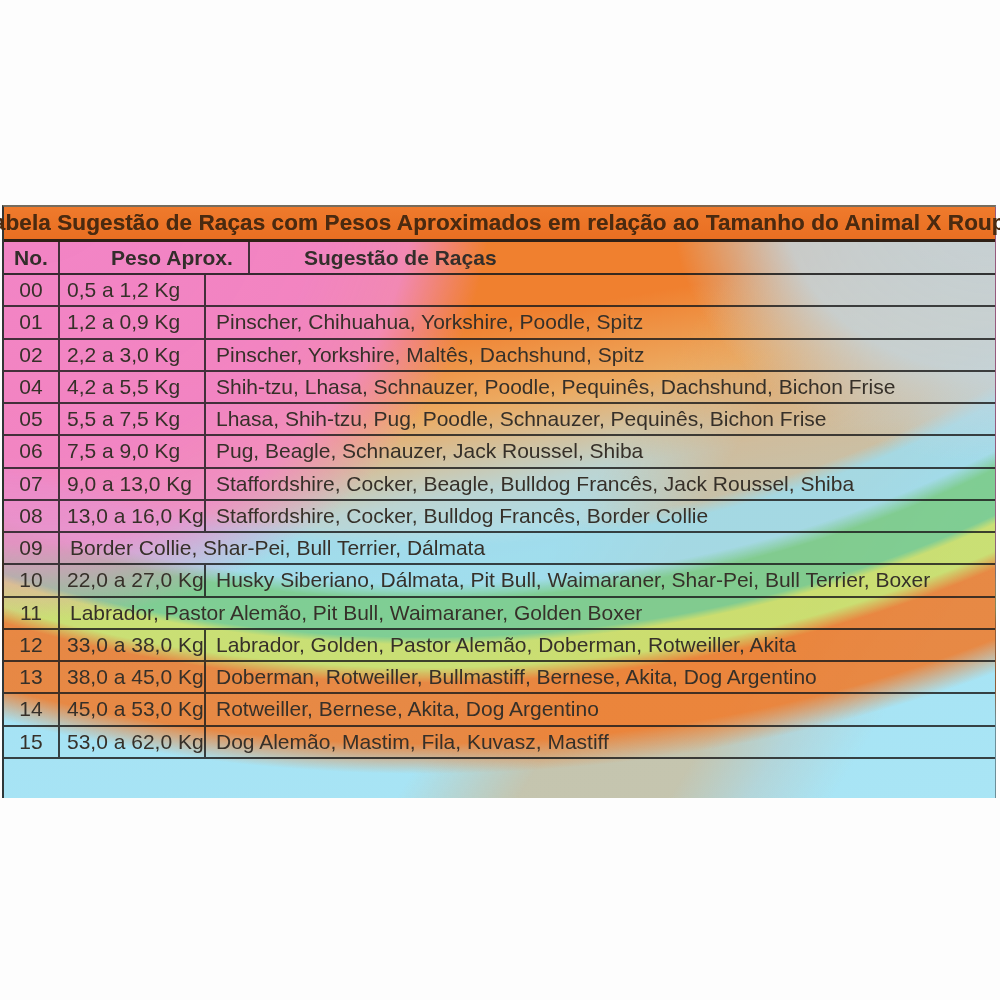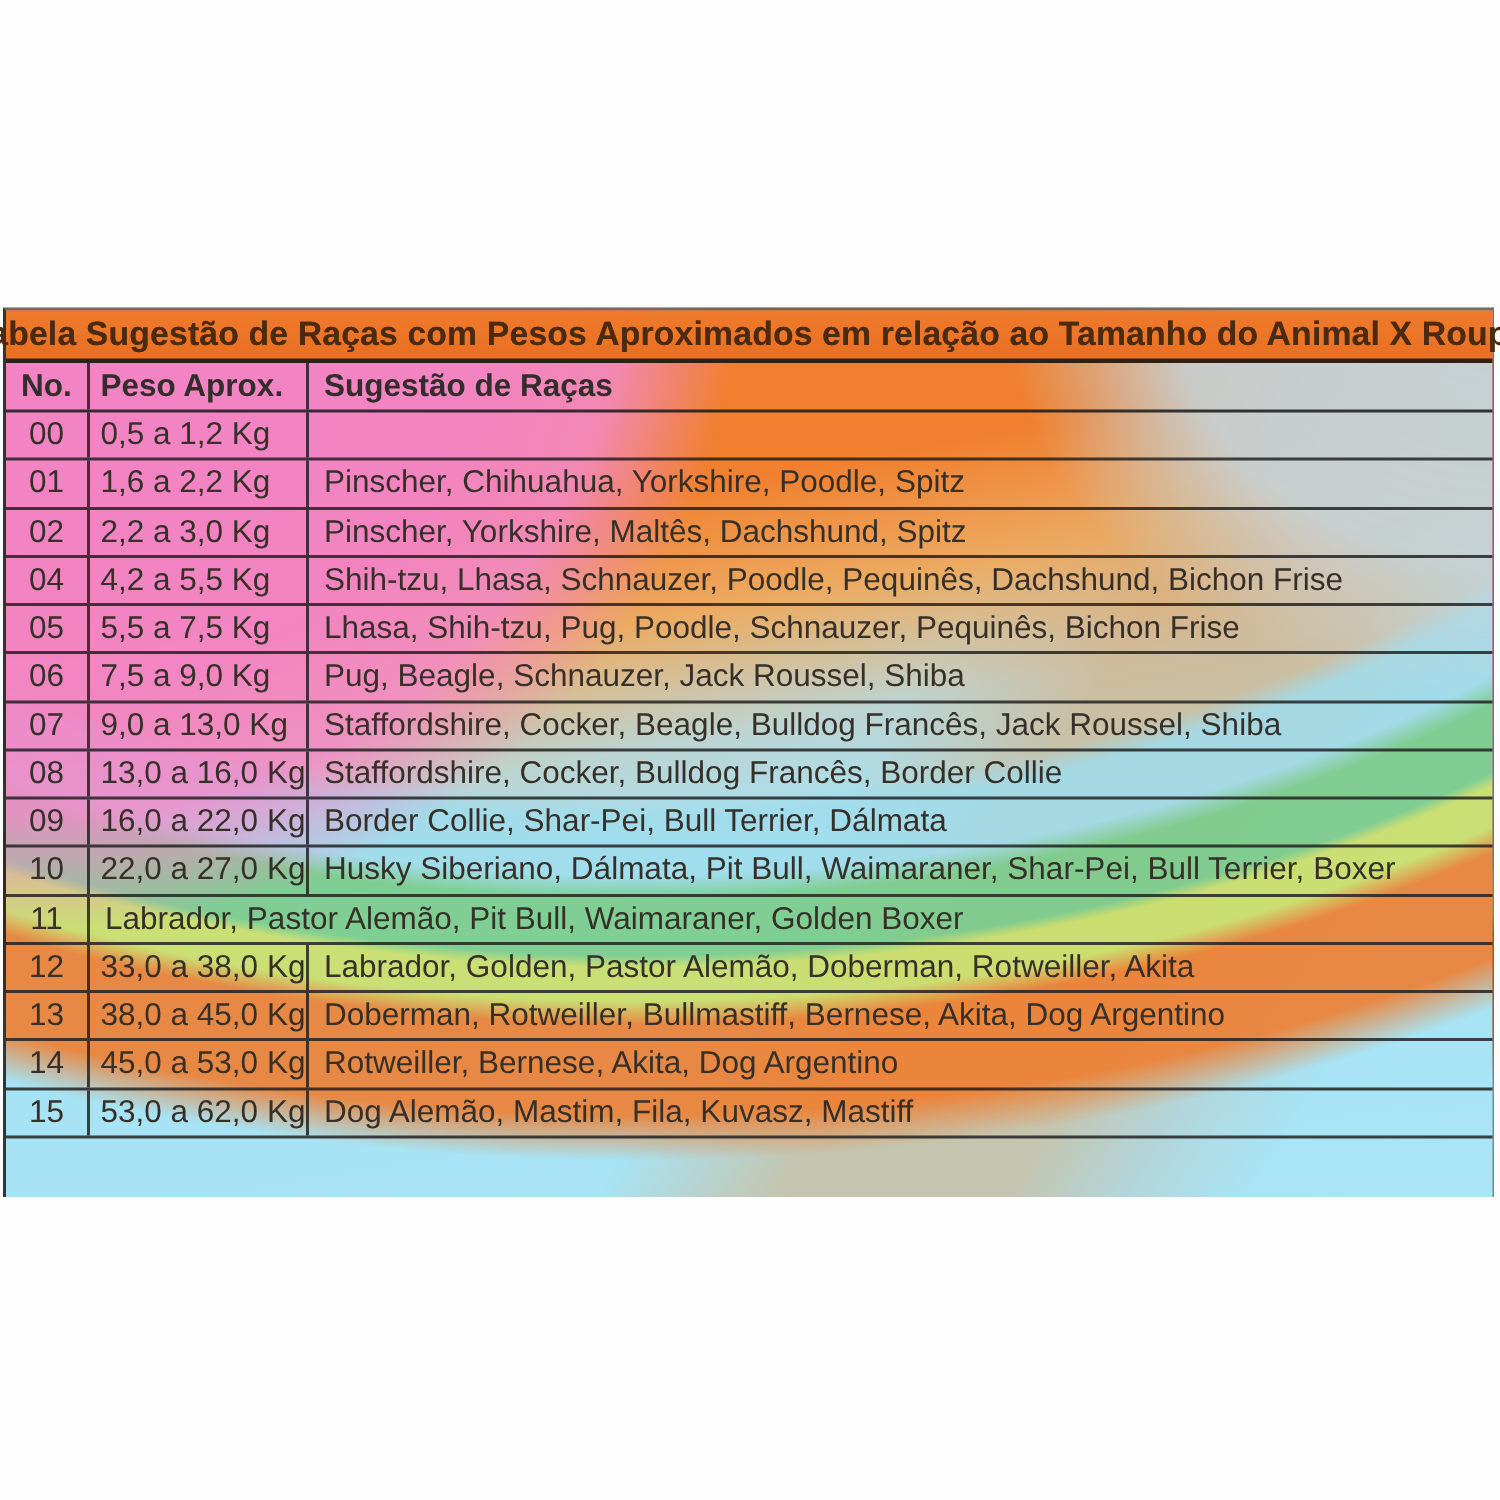--- a/index.html
+++ b/index.html
@@ -47,20 +47,21 @@
   .grid{display:flex;flex-direction:column;}
   .row{
     display:flex;flex-direction:row;align-items:stretch;
     height:32.25px;box-sizing:border-box;
     border-bottom:2px solid rgba(28,28,28,.82);
     color:#363029;font-size:21px;
   }
   .row.header{
     height:33px;font-weight:bold;color:#332e2b;
     border-bottom:2.5px solid rgba(28,28,28,.88);
+    gap:44px;
   }
   .c{display:flex;align-items:center;box-sizing:border-box;overflow:hidden;white-space:nowrap;}
   .c.no{width:56px;justify-content:center;border-right:2px solid rgba(28,28,28,.82);}
   .c.peso{width:146px;padding-left:7px;border-right:2px solid rgba(28,28,28,.82);}
   .c.racas{flex:1;padding-left:10px;text-align:right;}
   .bottom-strip{height:8px;}
 </style>
 </head>
 <body>
 
@@ -78,21 +79,21 @@
         <div class="c racas">Sugestão de Raças</div>
       </div>
       <div id="rows-host">
   <div class="row">
     <div class="c no">00</div>
     <div class="c peso">0,5 a 1,2 Kg</div>
   </div>
 
   <div class="row">
     <div class="c no">01</div>
-    <div class="c peso">1,6 a 2,2 Kg</div>
+    <div class="c peso">1,2 a 0,9 Kg</div>
     <div class="c racas">Pinscher, Chihuahua, Yorkshire, Poodle, Spitz</div>
   </div>
 
   <div class="row">
     <div class="c no">02</div>
     <div class="c peso">2,2 a 3,0 Kg</div>
     <div class="c racas">Pinscher, Yorkshire, Maltês, Dachshund, Spitz</div>
   </div>
 
 
@@ -121,21 +122,20 @@
   </div>
 
   <div class="row">
     <div class="c no">08</div>
     <div class="c peso">13,0 a 16,0 Kg</div>
     <div class="c racas">Staffordshire, Cocker, Bulldog Francês, Border Collie</div>
   </div>
 
   <div class="row">
     <div class="c no">09</div>
-    <div class="c peso">16,0 a 22,0 Kg</div>
     <div class="c racas">Border Collie, Shar-Pei, Bull Terrier, Dálmata</div>
   </div>
 
   <div class="row">
     <div class="c no">10</div>
     <div class="c peso">22,0 a 27,0 Kg</div>
     <div class="c racas">Husky Siberiano, Dálmata, Pit Bull, Waimaraner, Shar-Pei, Bull Terrier, Boxer</div>
   </div>
 
   <div class="row">

